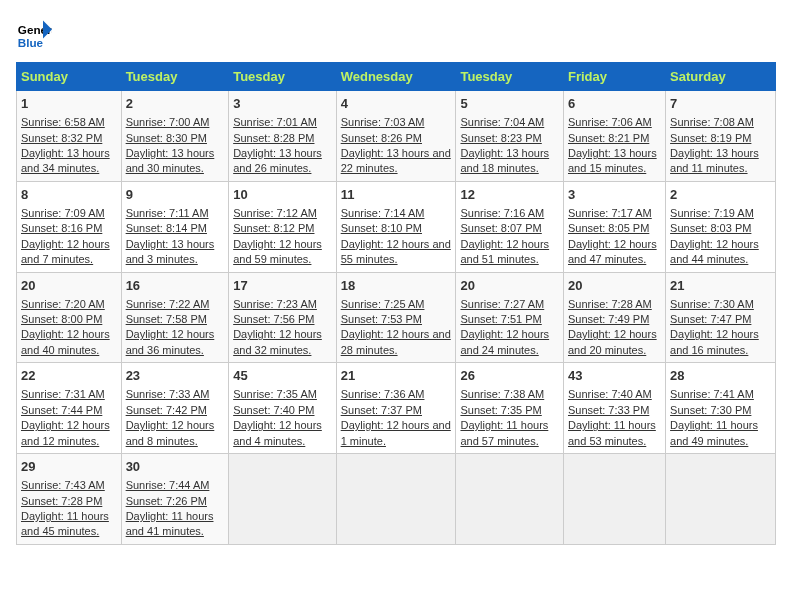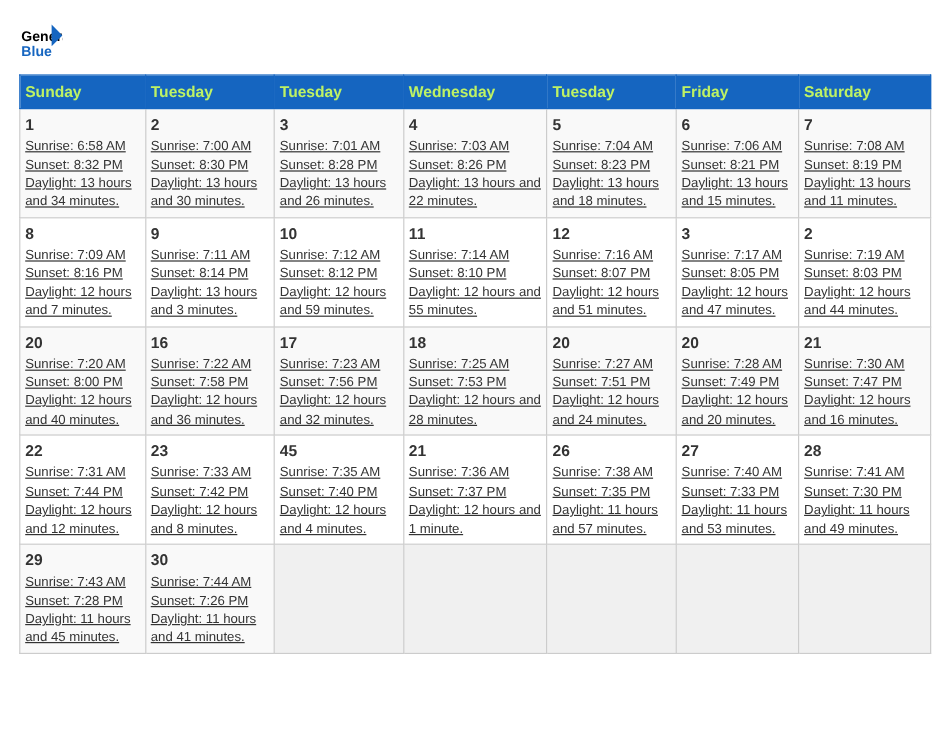--- a/index.html
+++ b/index.html
@@ -213,21 +213,21 @@
         </td>
         <td>
           <span class="day-num">21</span>
           <div class="cell-info">Sunrise: 7:36 AM<br>Sunset: 7:37 PM<br>Daylight: 12 hours and 1 minute.</div>
         </td>
         <td>
           <span class="day-num">26</span>
           <div class="cell-info">Sunrise: 7:38 AM<br>Sunset: 7:35 PM<br>Daylight: 11 hours and 57 minutes.</div>
         </td>
         <td>
-          <span class="day-num">27</span>
+          <span class="day-num">43</span>
           <div class="cell-info">Sunrise: 7:40 AM<br>Sunset: 7:33 PM<br>Daylight: 11 hours and 53 minutes.</div>
         </td>
         <td>
           <span class="day-num">28</span>
           <div class="cell-info">Sunrise: 7:41 AM<br>Sunset: 7:30 PM<br>Daylight: 11 hours and 49 minutes.</div>
         </td>
       </tr>
       <tr>
         <td>
           <span class="day-num">29</span>

